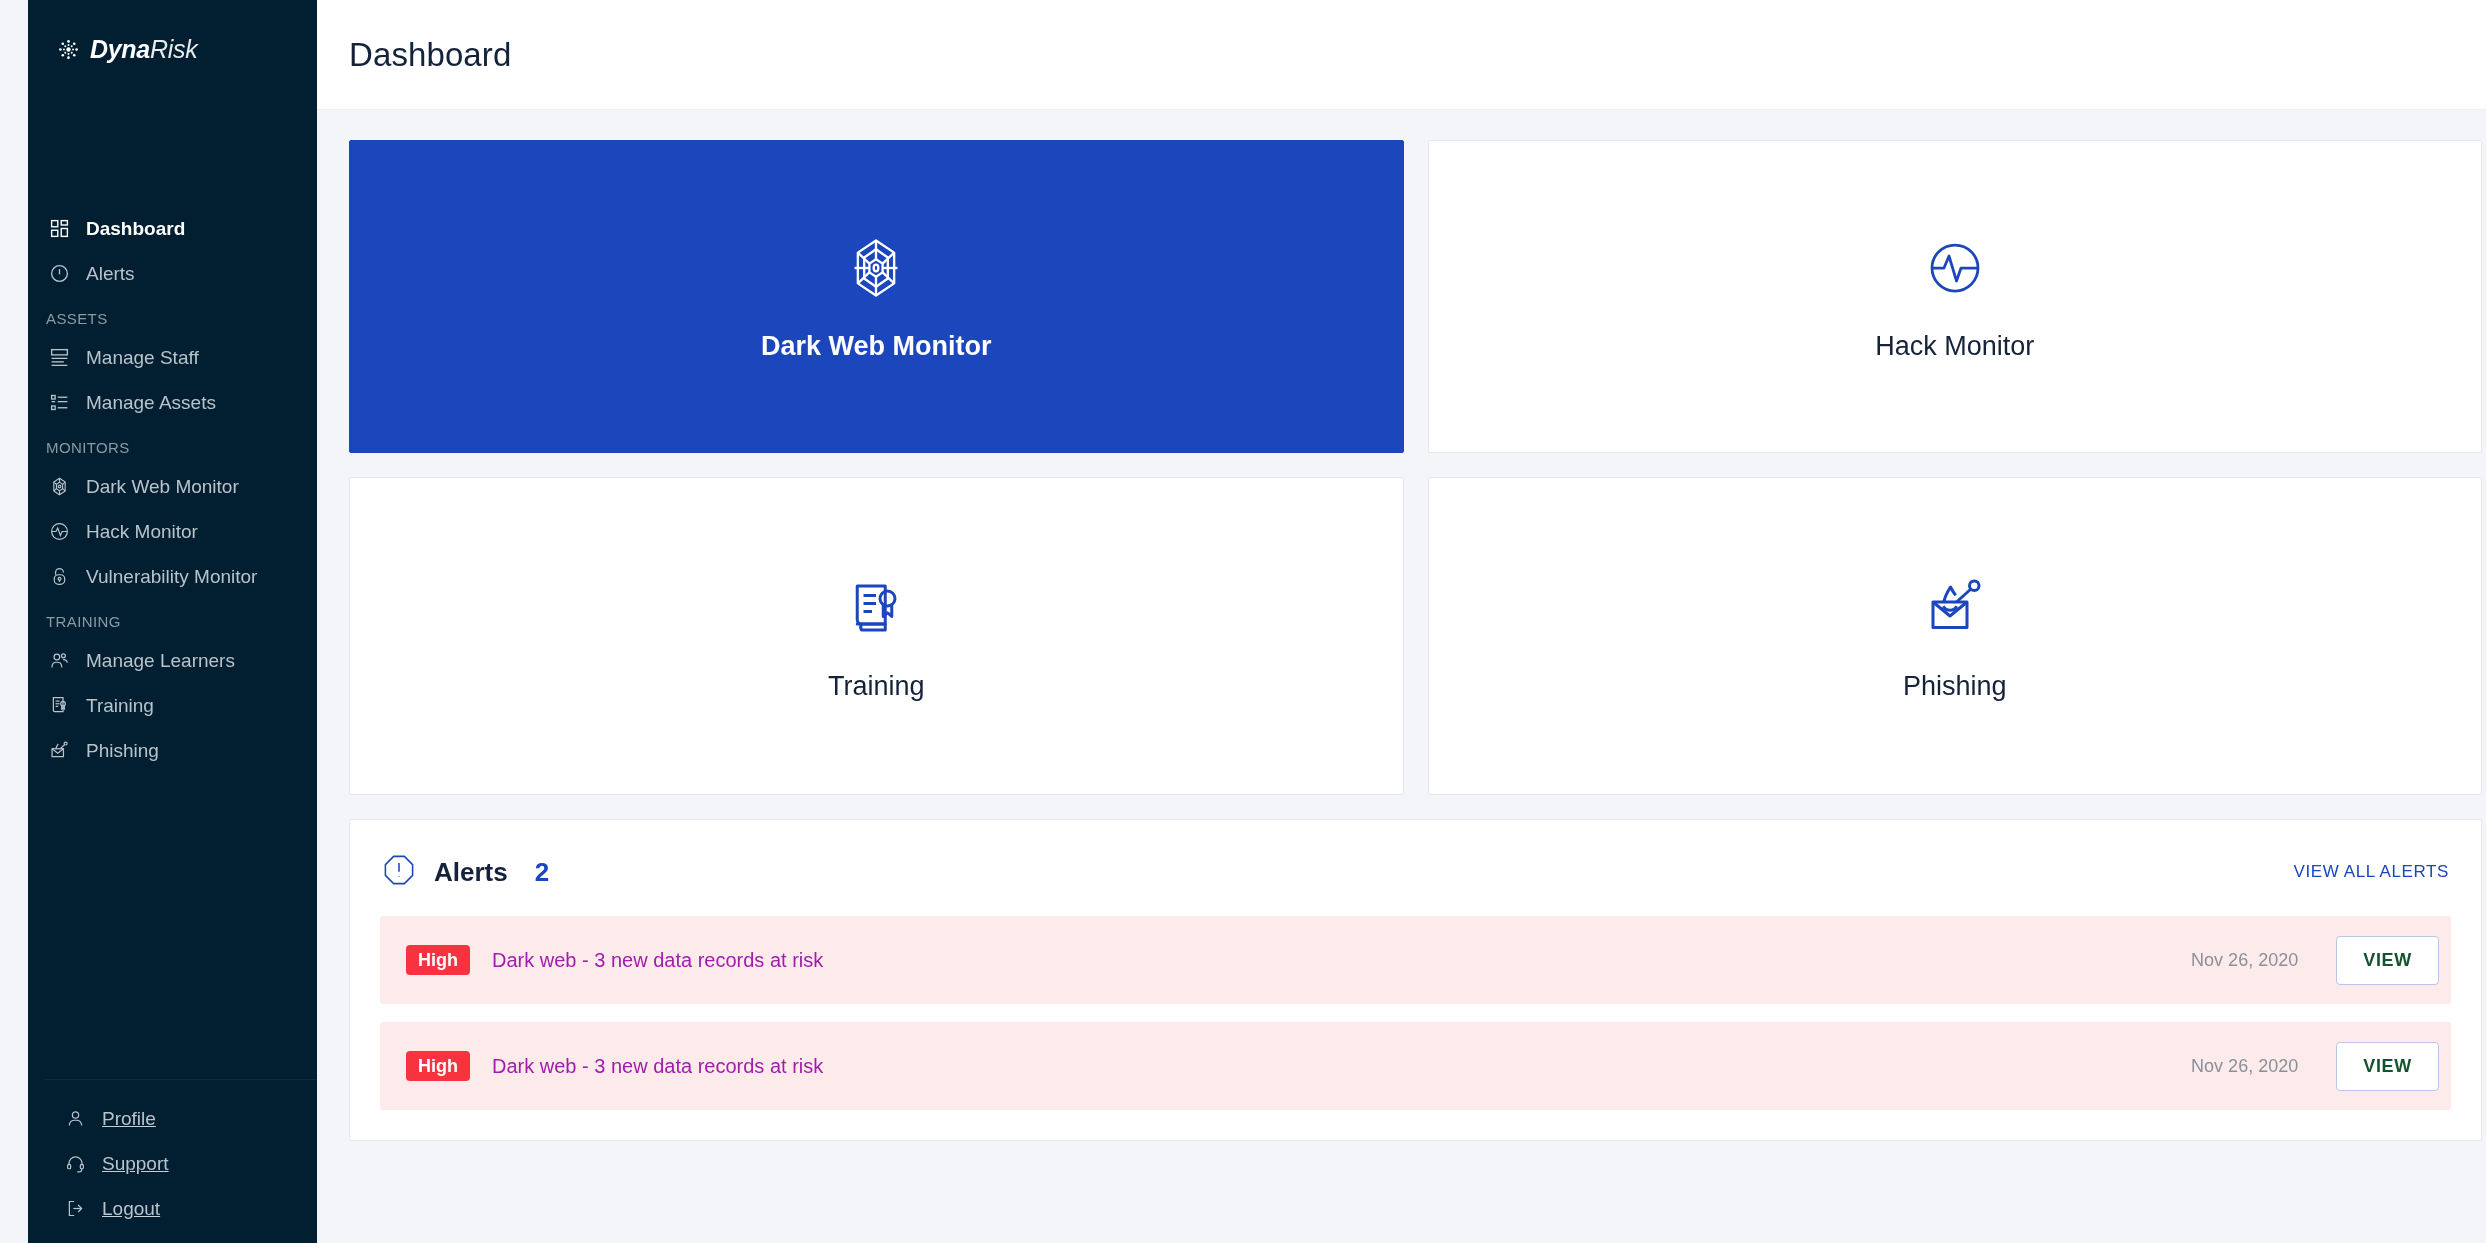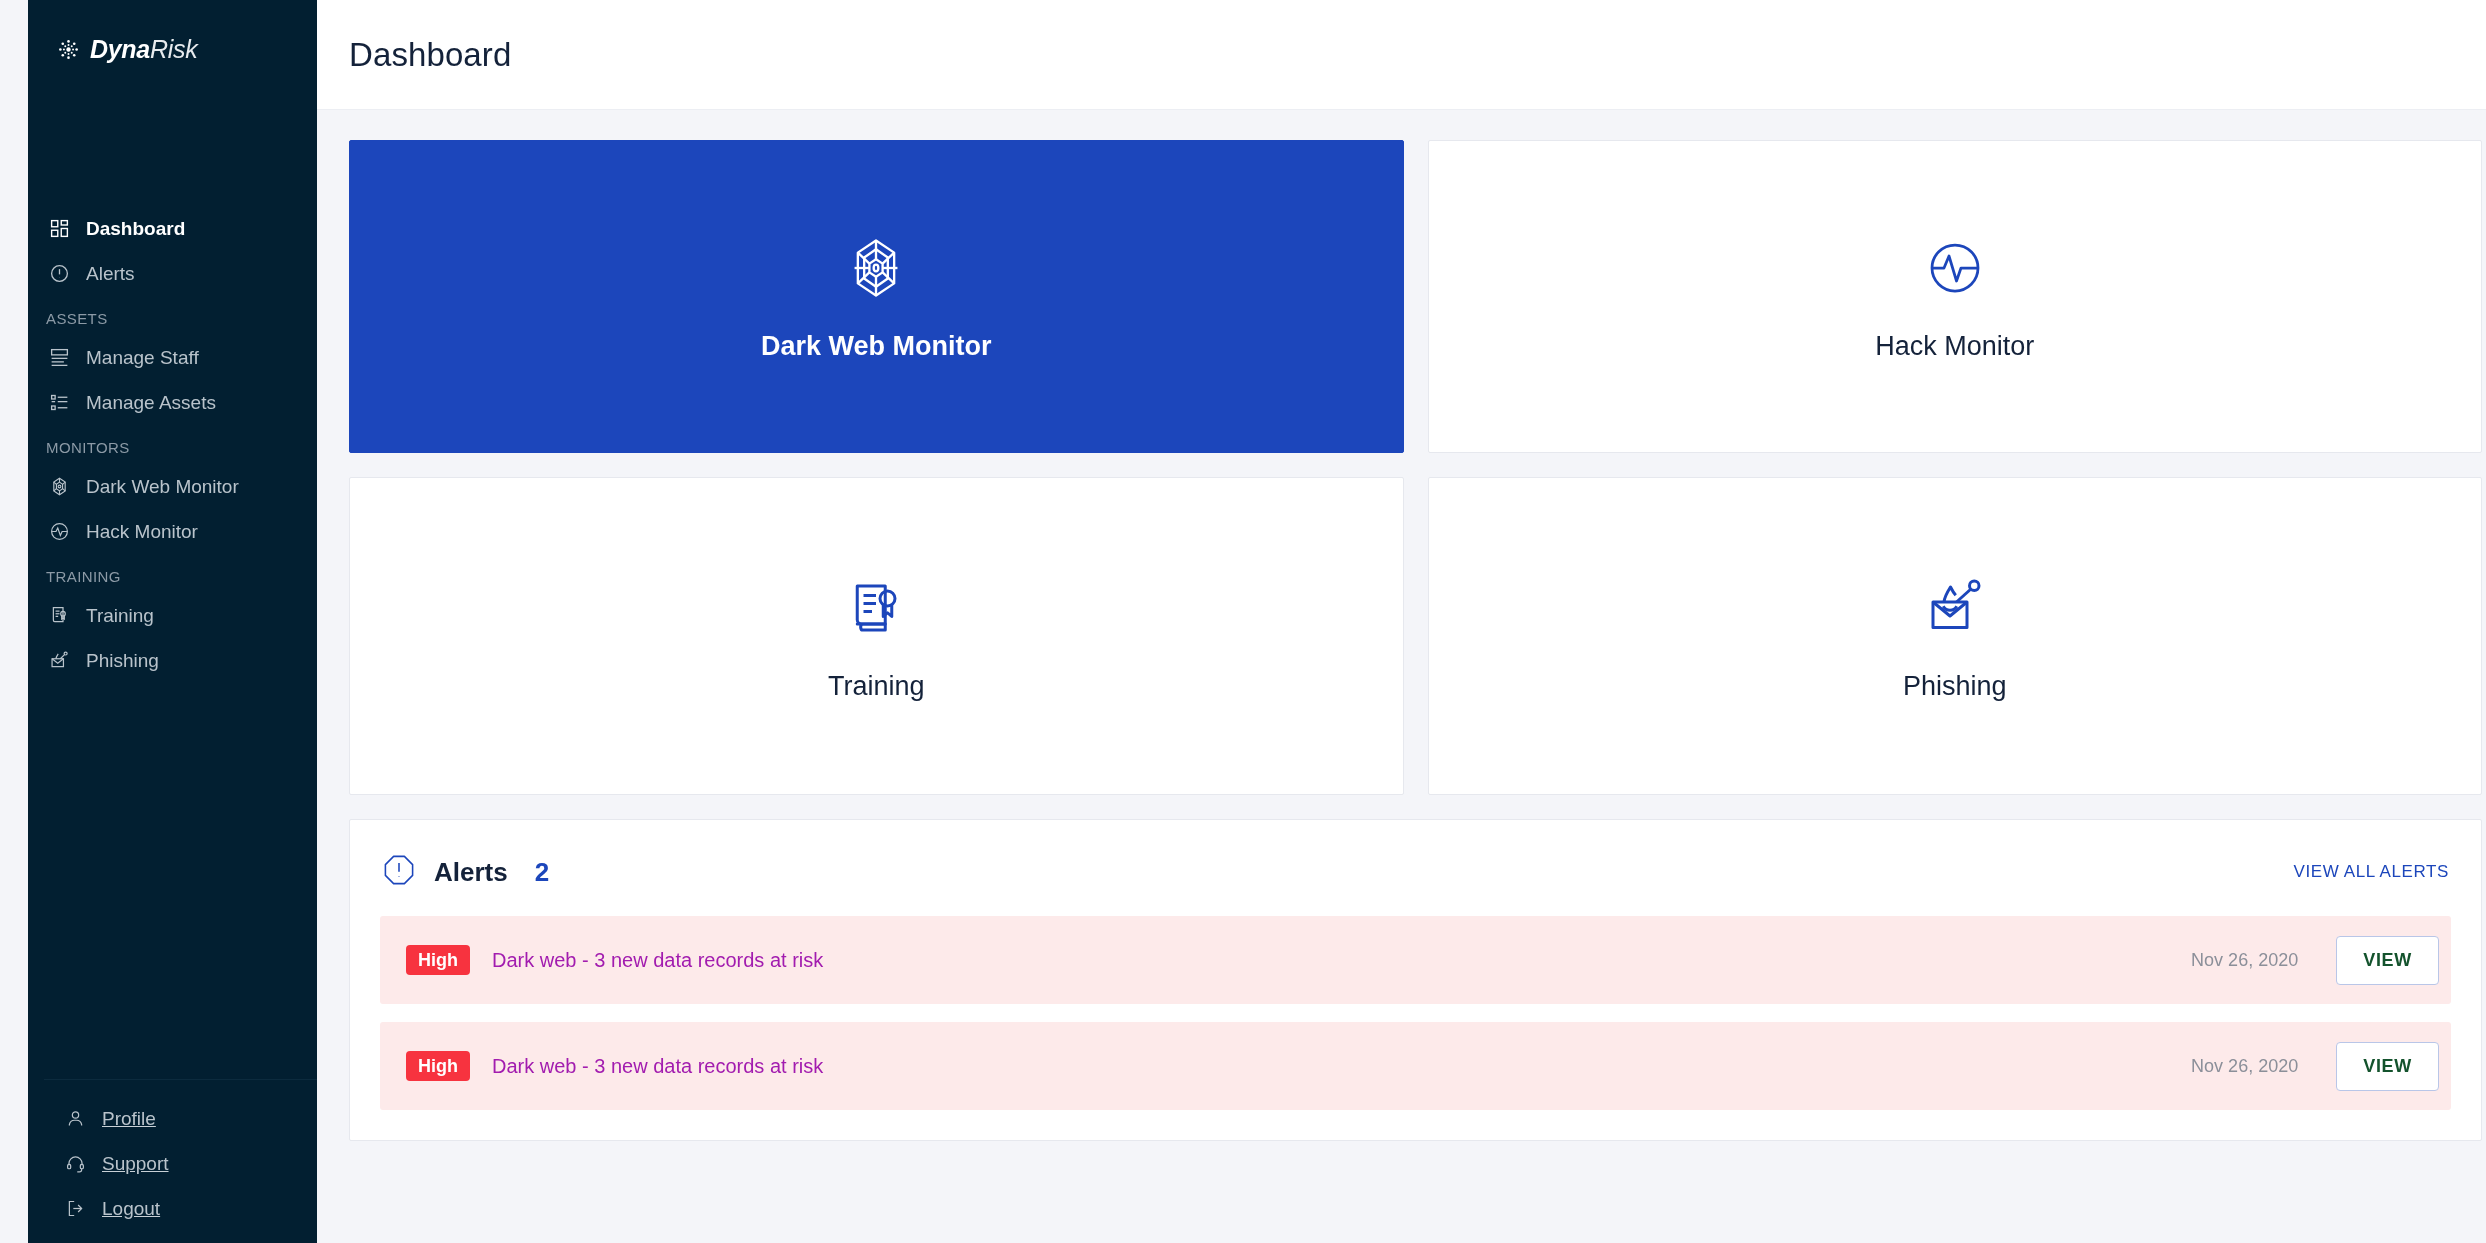--- a/index.html
+++ b/index.html
@@ -345,23 +345,45 @@
       <div class="nav-item">
         <span class="ic">
           <svg viewBox="0 0 24 24" width="21" height="21" fill="none" stroke="#b9c3cb" stroke-width="1.4">
             <circle cx="12" cy="12" r="9"></circle>
             <polyline points="3.5,12 8,12 10,8 13,16.5 15,12 20.5,12"></polyline>
           </svg>
         </span>
         <span class="nav-label">Hack Monitor</span>
       </div>
 
+      <div class="nav-item">
+        <span class="ic">
+          <svg viewBox="0 0 24 24" width="21" height="21" fill="none" stroke="#b9c3cb" stroke-width="1.4">
+            <path d="M7.5 10V7.5a4.5 4.5 0 0 1 9 0"></path>
+            <rect x="6" y="10" width="12" height="11" rx="5"></rect>
+            <circle cx="12" cy="14.5" r="1.6"></circle>
+              <line x1="12" y1="16" x2="12" y2="18.3"></line>
+          </svg>
+        </span>
+        <span class="nav-label">Vulnerability Monitor</span>
+      </div>
 
       <div class="nav-section">TRAINING</div>
 
+      <div class="nav-item">
+        <span class="ic">
+          <svg viewBox="0 0 24 24" width="21" height="21" fill="none" stroke="#b9c3cb" stroke-width="1.4">
+            <circle cx="9" cy="8" r="3.2"></circle>
+              <path d="M3.5 20v-1.5A5 5 0 0 1 8.5 14h1a5 5 0 0 1 5 4.5V20"></path>
+            <circle cx="16.5" cy="6.5" r="2.2"></circle>
+              <path d="M16 11h.8a4 4 0 0 1 4 3.6"></path>
+          </svg>
+        </span>
+        <span class="nav-label">Manage Learners</span>
+      </div>
 
       <div class="nav-item">
         <span class="ic">
           <svg viewBox="0 0 24 24" width="21" height="21" fill="none" stroke="#b9c3cb" stroke-width="1.4">
             <path d="M5 3h11v16H6.5A1.5 1.5 0 0 1 5 17.5z"></path>
             <line x1="7.5" y1="7" x2="12" y2="7"></line>
               <line x1="7.5" y1="10" x2="12" y2="10"></line>
             <line x1="7.5" y1="13" x2="10.5" y2="13"></line>
             <circle cx="16" cy="10" r="2.6"></circle>
               <polyline points="14.5,12 14.5,16 16,14.8 17.5,16 17.5,12"></polyline>

